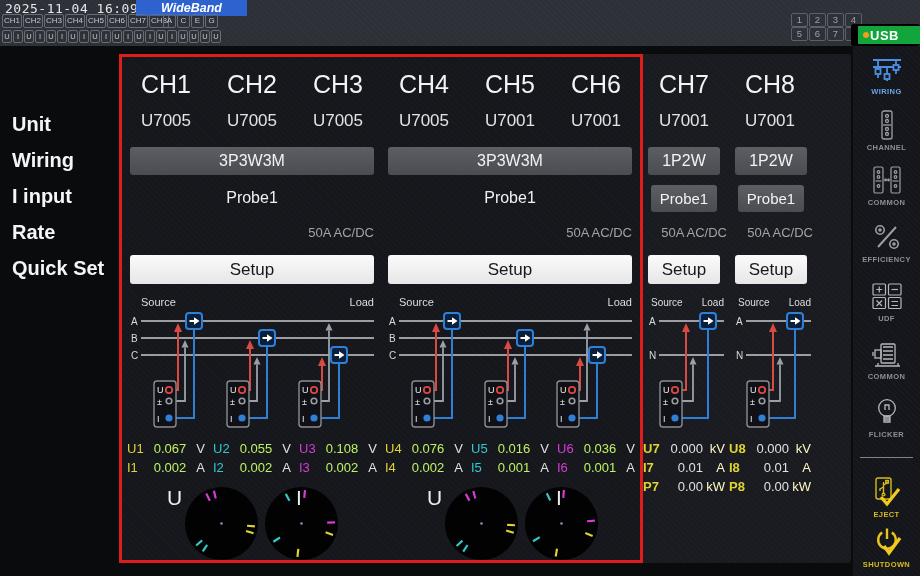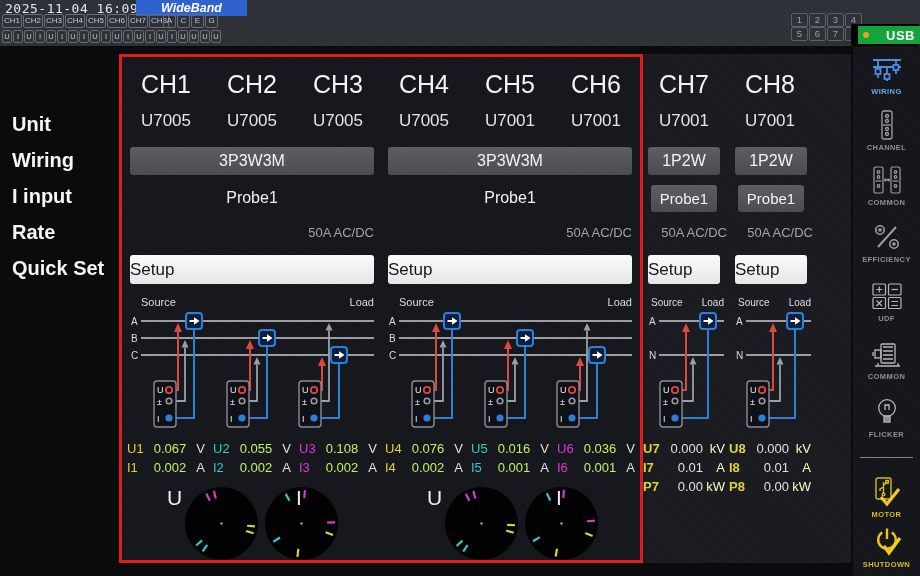--- a/index.html
+++ b/index.html
@@ -20,40 +20,40 @@
          font-size:8px;line-height:12px;text-align:center}
   .indc{width:8px;height:11px;border:1px solid #686c74;border-radius:2px;color:#c3c7ce;
         font-size:7.5px;line-height:11px;text-align:center}
   .slotrow{position:absolute;display:flex;gap:1px}
   .slot{width:15px;height:12px;border:1px solid #5c6068;border-radius:2px;color:#9ba1a9;
         font-size:9.5px;line-height:12px;text-align:center}
   .usbpill{position:absolute;left:851px;top:24px;width:69px;height:22px;background:#000;border-radius:3px}
   .usbgreen{position:absolute;left:7px;top:2px;width:62px;height:18px;background:#12a53c;
             display:flex;align-items:center}
   .usbdot{width:6px;height:6px;border-radius:50%;background:#f0a018;margin-left:5px}
-  .usbtxt{color:#fff;font-size:13px;font-weight:bold;margin-left:17px;letter-spacing:.5px}
+  .usbtxt{color:#fff;font-size:13px;font-weight:bold;margin-left:1px;letter-spacing:.5px}
   
   .menuitem{position:absolute;left:12px;font-size:20px;font-weight:bold;color:#f4f5f6}
   
   .panel{position:absolute;left:119px;top:54px;width:732px;height:509px;background:#1a1b20;
          background-image:repeating-linear-gradient(45deg,rgba(255,255,255,.015) 0 1px,transparent 1px 4px);
          border-radius:3px}
   .redrect{position:absolute;left:119px;top:54px;width:524px;height:509px;
            border:3px solid #df1d1d;box-sizing:border-box;background:rgba(0,0,0,.12)}
   .chname{position:absolute;top:70px;width:86px;text-align:center;font-size:25px;color:#f2f3f4}
   .chunit{position:absolute;top:111px;width:86px;text-align:center;font-size:17px;color:#e2e3e5}
   .graybtn{position:absolute;background:linear-gradient(#5d5e63,#4b4c51);border-radius:3px;
            color:#f2f2f3;text-align:center;cursor:pointer}
   .wirebtn{top:147px;height:28px;line-height:28px;font-size:16px}
   .probebtn{top:185px;height:27px;line-height:27px;font-size:15px}
   .probetxt{position:absolute;top:189px;font-size:16px;color:#f0f0f1;text-align:center}
   .ratetxt{position:absolute;top:225px;font-size:13px;color:#a3a3a3;text-align:right}
   .setupbtn{position:absolute;top:255px;height:29px;line-height:29px;
             background:linear-gradient(#fbfbfb,#e6e6e6);border-radius:3px;color:#17181c;
-            font-size:17px;text-align:left;cursor:pointer}
+            font-size:17px;text-align:center;cursor:pointer}
   .diagwrap{position:absolute;top:293px}
   
   .rcell{position:absolute;width:86px;height:17px;display:flex;align-items:center;
          padding:0 4px;box-sizing:border-box;font-size:13px}
   .rl{width:24px;font-weight:normal}
   .rv{flex:1;text-align:center;color:#bef264}
   .ru{width:16px;text-align:right;color:#dfe0e2}
   .rcell78{position:absolute;width:86px;height:17px;display:flex;align-items:center;
            padding:0 2px;box-sizing:border-box;font-size:13px}
   .rl78{width:22px;font-weight:bold}
@@ -622,21 +622,21 @@
 <div class="sbdivider"></div>
 
 <div class="sbitem" style="top:477px">
   <svg class="sbicon" viewBox="0 0 30 30" fill="none" stroke="#d6bb1c" stroke-width="1.4">
     <rect x="4" y="1" width="15" height="21" rx="2"></rect>
     <path d="M11.5,5 V17 M11.5,10 L8,12 V14 M11.5,8 L15,6 V4.5"></path>
     <circle cx="11.5" cy="17.5" r="1.4"></circle>
       <rect x="13.8" y="3.5" width="2.6" height="2.6"></rect>
     <path d="M9,20 L15,27 L27,12" stroke="#f2cb1d" stroke-width="3.2"></path>
   </svg>
-  <div class="sblabel warn">MOTOR</div>
+  <div class="sblabel warn">EJECT</div>
 </div>
 
 <div class="sbitem" style="top:527px">
   <svg class="sbicon" viewBox="0 0 30 30" fill="none" stroke="#e8c51a" stroke-width="2.4">
     <path d="M10.2,5.5 A8.8,8.8 0 1 0 19.8,5.5"></path>
     <line x1="15" y1="1.5" x2="15" y2="12"></line>
     <path d="M12,19 L17,26 L28,11" stroke="#f2cb1d" stroke-width="3.2"></path>
   </svg>
   <div class="sblabel warn">SHUTDOWN</div>
 </div>

